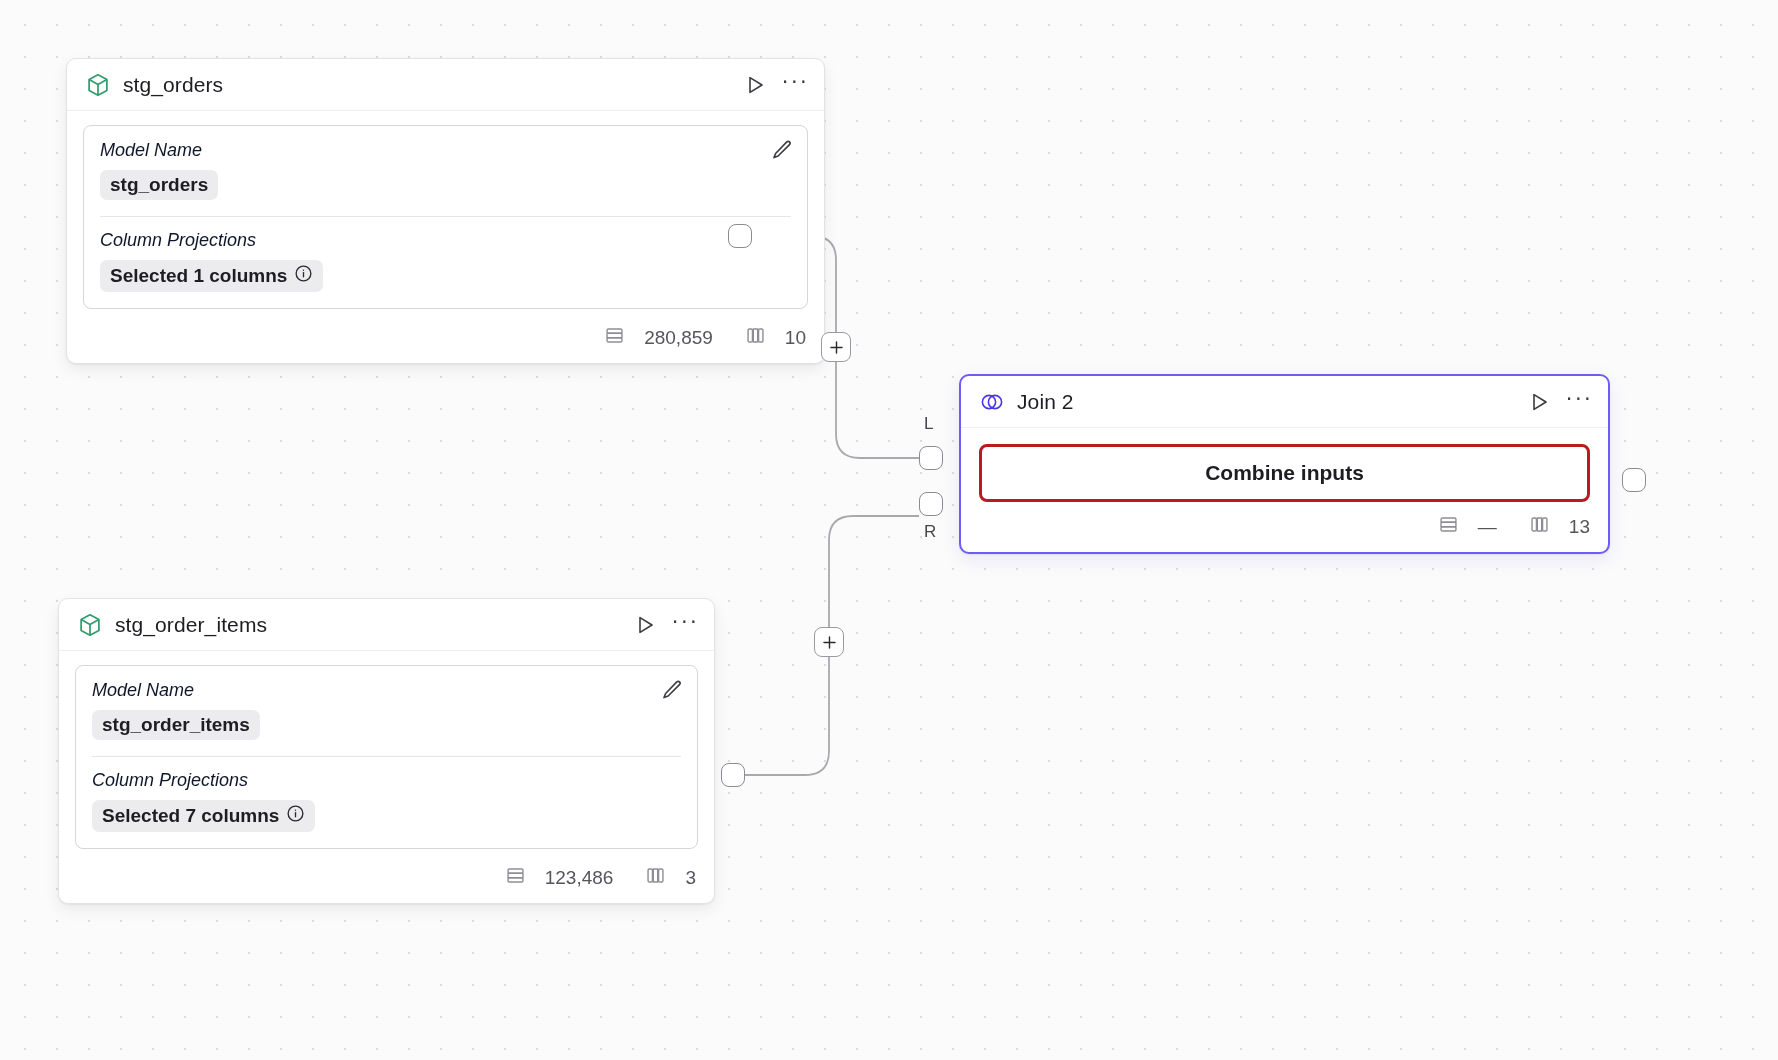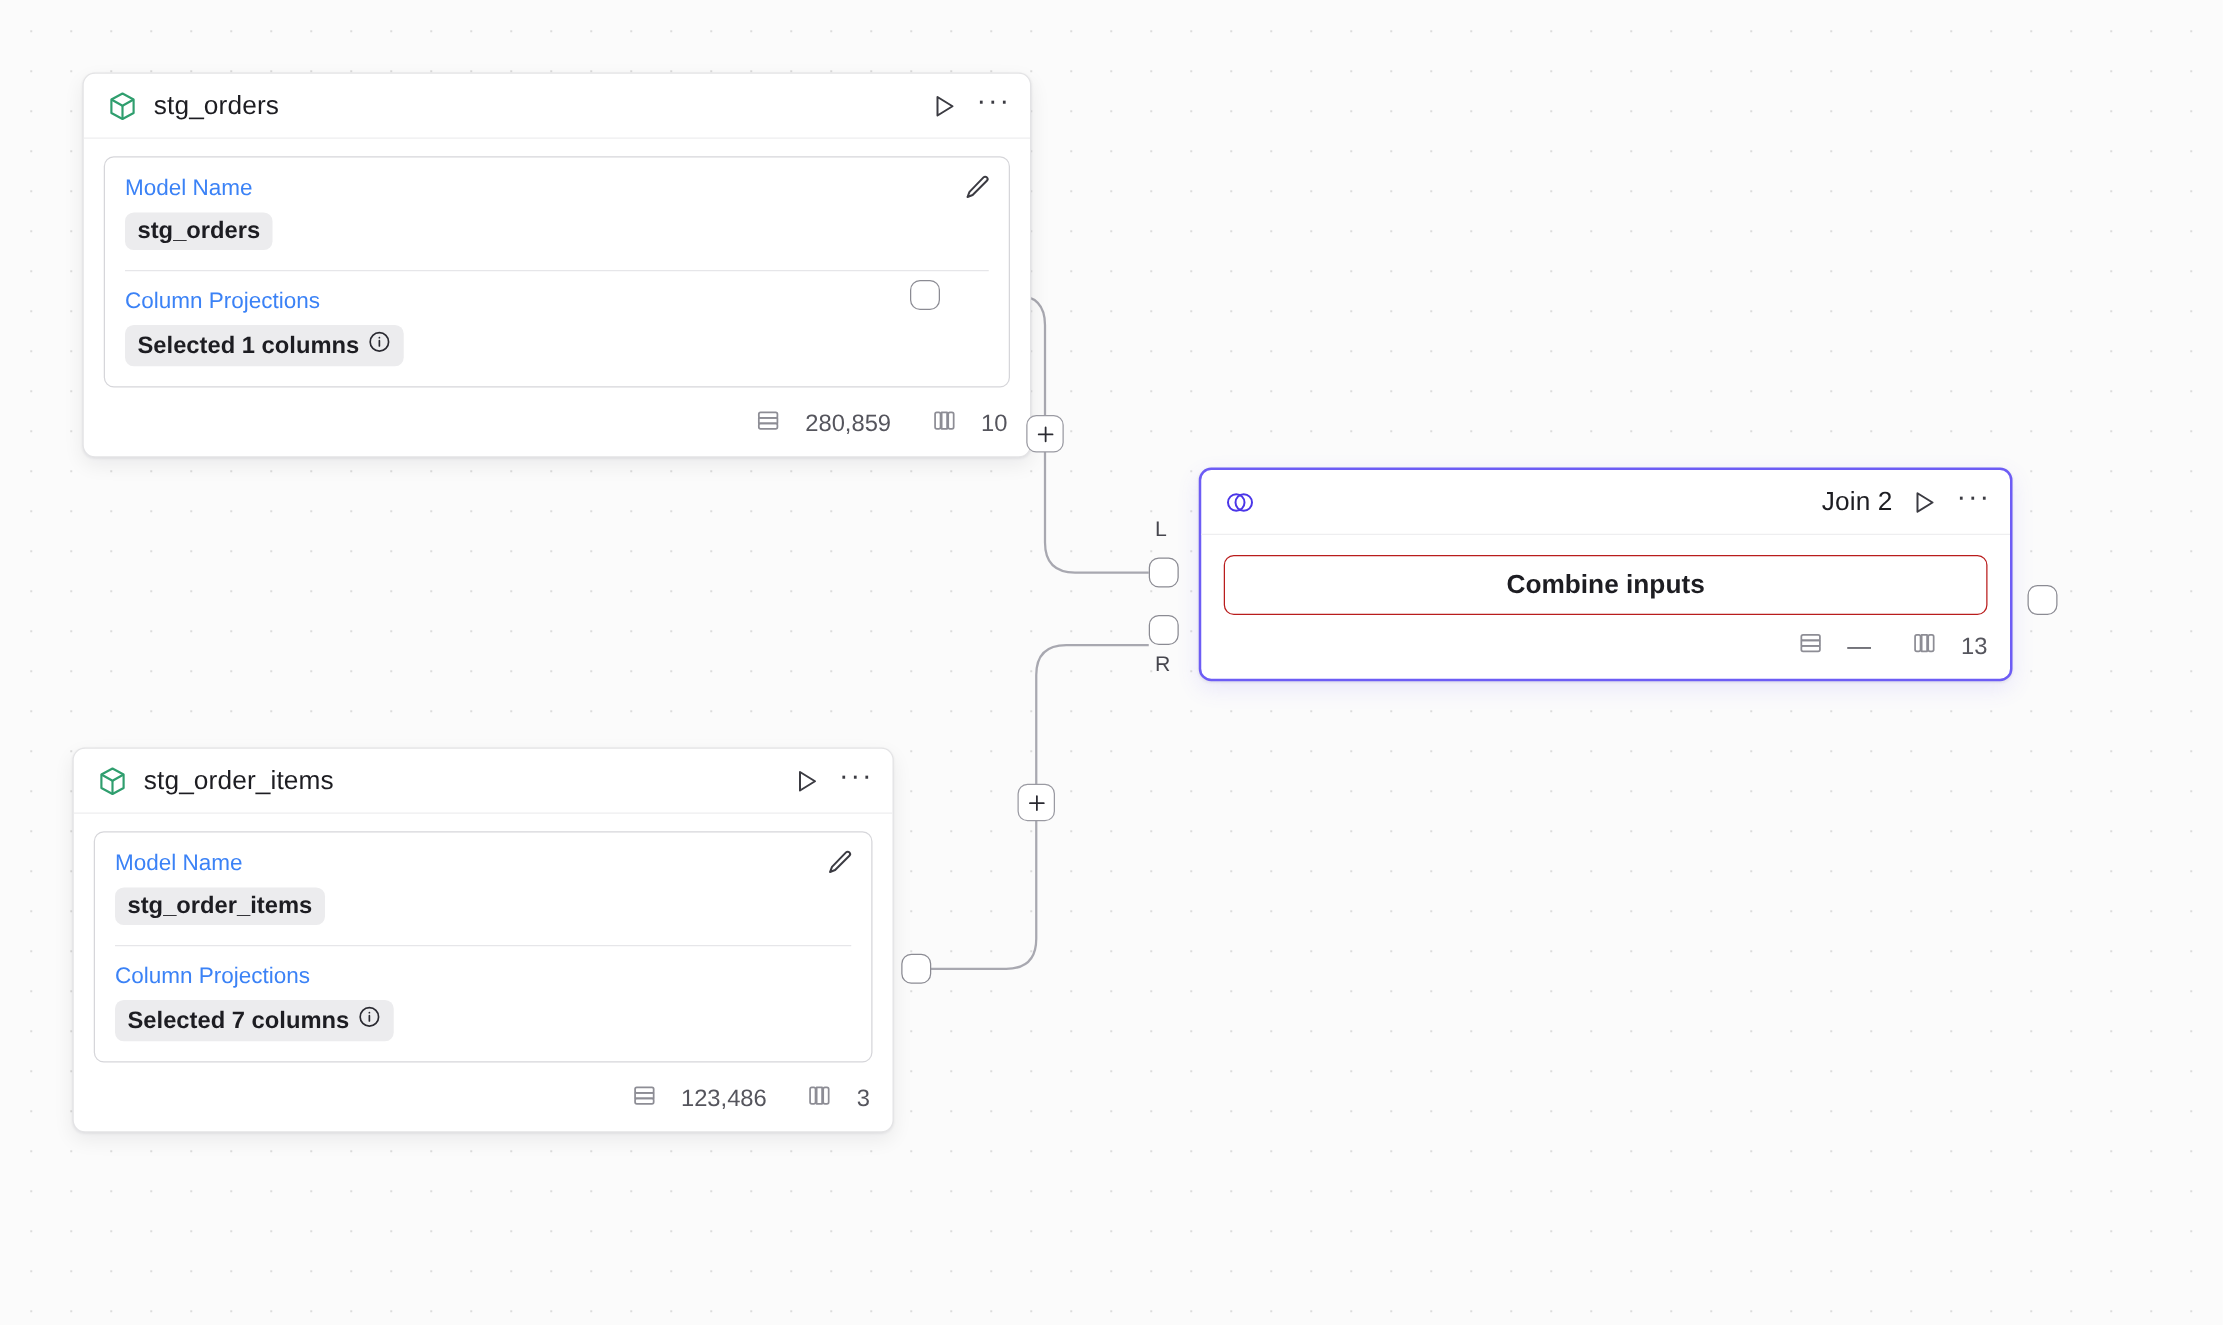--- a/index.html
+++ b/index.html
@@ -69,22 +69,23 @@
     border-radius: 8px;
     padding: 14px 16px 16px 16px;
     position: relative;
   }
   .panel-edit {
     position: absolute; top: 12px; right: 13px;
     cursor: pointer;
   }
   .field-label {
     font-size: 18px;
-    color: #3b82f6;
+    color: #0f172a;
     margin-bottom: 9px;
+    font-style: italic;
   }
   .chip {
     display: inline-flex;
     align-items: center;
     gap: 7px;
     background: #ececee;
     border-radius: 7px;
     padding: 4px 10px;
     font-size: 19px;
     font-weight: bold;
@@ -101,23 +102,23 @@
     padding: 6px 18px 12px 18px;
     color: #6b6b73;
     font-size: 19px;
   }
   .stat { display: flex; align-items: center; gap: 19px; }
   .stat-value { color: #55555d; }
   .stat-gap { width: 12px; }
 
   
   .combine-box {
-    border: 1px solid #b91c1c;
+    border: 3px solid #b91c1c;
     border-radius: 8px;
-    height: 48px;
+    height: 58px;
     display: flex;
     align-items: center;
     justify-content: center;
     font-size: 21px;
     font-weight: bold;
     color: #1d1d22;
   }
 
   
   .port {
@@ -303,21 +304,21 @@
             <rect x="15.5" y="4.5" width="5" height="15" rx="1.6"></rect>
           </svg>
         </span>
         <span class="stat-value">3</span>
       </span>
     </div>
   </div>
 
   <div class="port" style="left:721px; top:763px;"></div>
 
-  <div class="node selected" style="left:959px; top:374px; width:651px;text-align:right;">
+  <div class="node selected" style="left:959px; top:374px; width:651px;">
     <div class="node-header">
       <span class="hdr-icon">
         <svg width="26" height="26" viewBox="0 0 26 26" fill="none" stroke="#4b36e8" stroke-width="1.6">
           <circle cx="10" cy="13" r="6.6"></circle>
           <circle cx="16" cy="13" r="6.6"></circle>
         </svg>
       </span>
       <span class="node-title">Join 2</span>
       <span class="hdr-actions">
         <span class="icon-btn">

